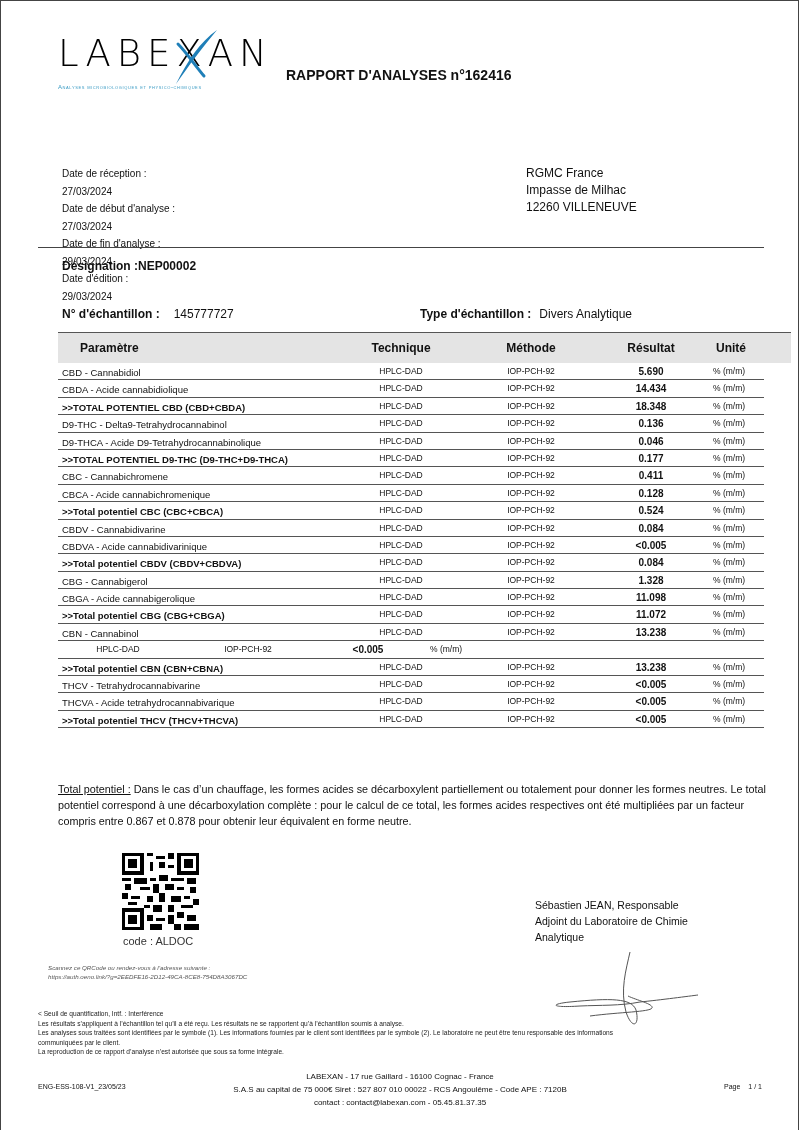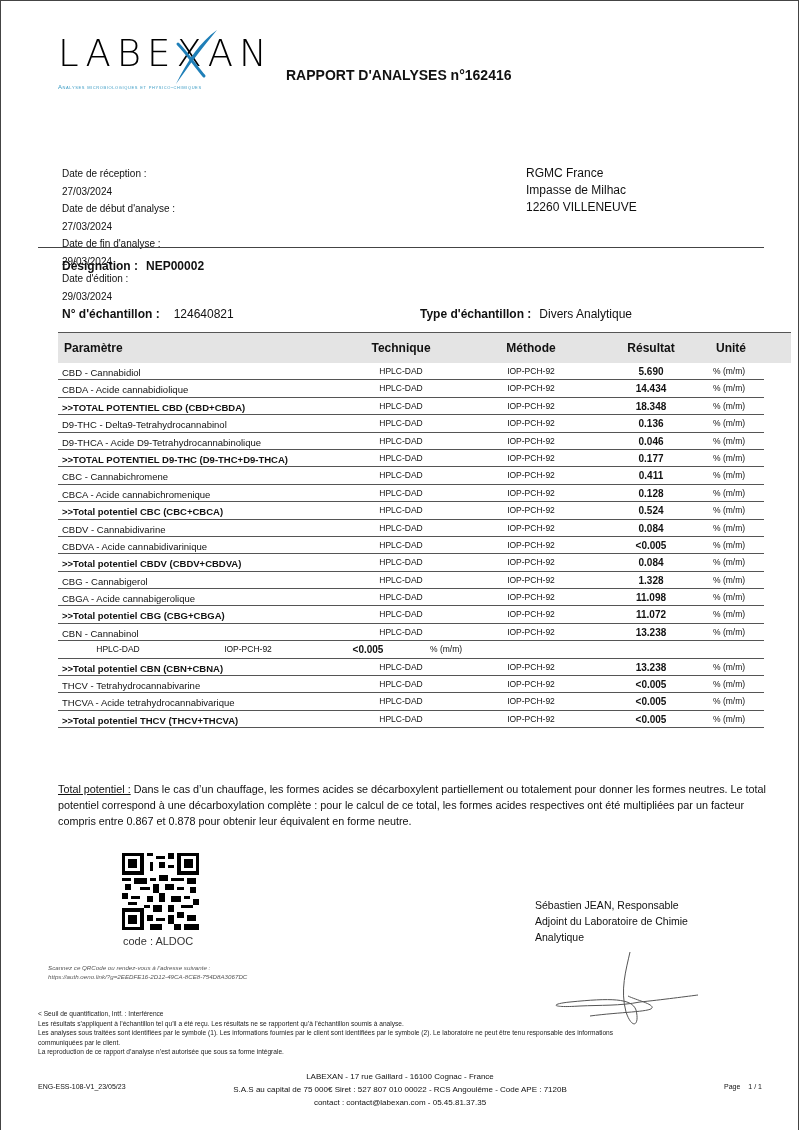--- a/index.html
+++ b/index.html
@@ -34,34 +34,34 @@
 
   
   .dates { left: 62px; top: 165px; font-size: 10px; line-height: 17.5px; }
   .dates .row { display: flex; flex-direction: column; }
   .dates .lbl { width: 155px; }
   .address { left: 526px; top: 165px; font-size: 12px; line-height: 17px; }
 
   .hr1 { left: 38px; top: 247px; width: 726px; height: 1px; background: #444; }
 
   .designation { left: 62px; top: 259px; font-size: 12px; font-weight: bold; }
-  .designation span { margin-left: 8px; }
+  .designation span { }
 
   .sample-no { left: 62px; top: 307px; font-size: 12px; }
   .sample-no b { margin-right: 14px; }
   .sample-type { left: 420px; top: 307px; font-size: 12px; }
   .sample-type b { margin-right: 8px; }
 
   
   .tbl { left: 58px; top: 332px; width: 733px; }
   .thead {
     display: flex; height: 31px; align-items: center; background: #e4e4e4;
     border-top: 1px solid #555; font-weight: bold; font-size: 12px;
   }
-  .thead .c1 { width: 283px; padding-left: 6px; }
+  .thead .c1 { width: 283px; padding-left: 22px; }
   .thead .c2 { width: 120px; text-align: center; }
   .thead .c3 { width: 140px; text-align: center; }
   .thead .c4 { width: 100px; text-align: center; }
   .thead .c5 { width: 60px; text-align: center; }
   .trow {
     display: flex; width: 706px; font-size: 9.5px; border-bottom: 1px solid #555;
     min-height: 17.4px; align-items: flex-start; padding-top: 3px;
   }
   .trow .c1 { width: 283px; padding-left: 4px; line-height: 13px; }
   .trow.total .c1 { font-weight: bold; }
@@ -128,21 +128,21 @@
   <div>12260 VILLENEUVE</div>
 </div>
 
 <div class="abs hr1"></div>
 
 <div class="abs designation">
   <span style="margin-left:0">Désignation :</span><span>NEP00002</span>
 </div>
 
 <div class="abs sample-no">
-  <b>N° d'échantillon :</b><span>124640821</span>
+  <b>N° d'échantillon :</b><span>145777727</span>
 </div>
 <div class="abs sample-type">
   <b>Type d'échantillon :</b><span>Divers Analytique</span>
 </div>
 
 <div class="abs tbl">
   <div class="thead">
     <div class="c1">Paramètre</div>
     <div class="c2">Technique</div>
     <div class="c3">Méthode</div>

